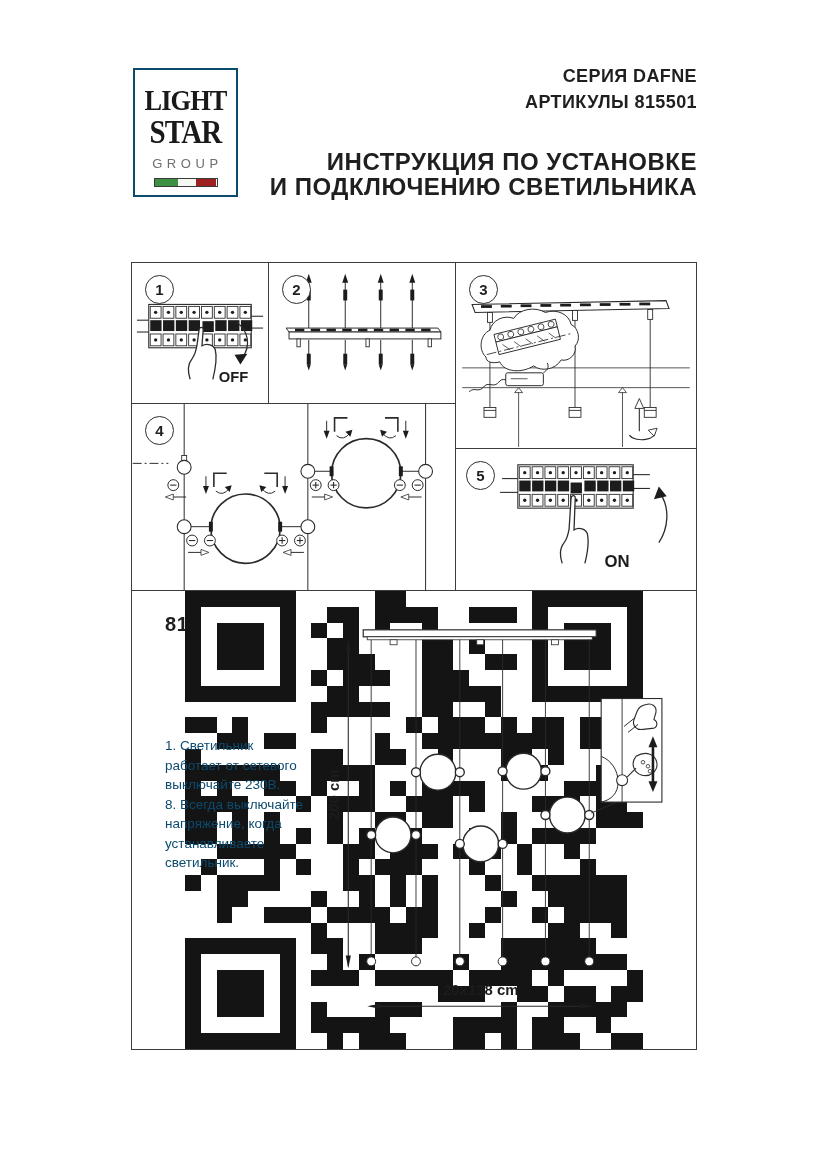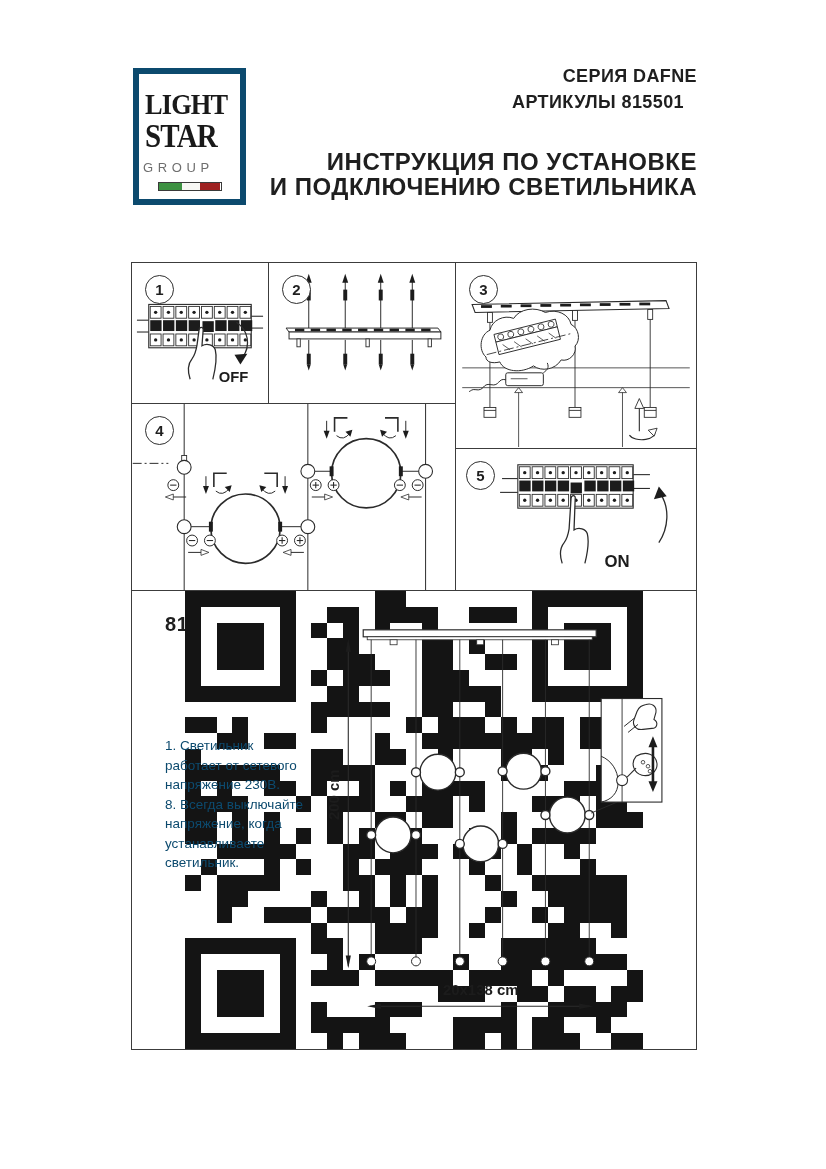--- a/index.html
+++ b/index.html
@@ -1,32 +1,32 @@
 <!DOCTYPE html>
 <html><head>
 <meta charset="utf-8">
 <style>
   html,body{margin:0;padding:0;background:#ffffff;}
   .page{position:relative;width:826px;height:1169px;background:#ffffff;overflow:hidden;
         font-family:"Liberation Sans",sans-serif;color:#1f1f1f;}
   
   .logo-box{position:absolute;left:133px;top:68px;width:101px;height:125px;
-            border:6px solid #0c4a6e;background:#fff;text-align:left;}
+            border:2px solid #0c4a6e;background:#fff;text-align:center;}
   .logo-light,.logo-star{font-family:"Liberation Serif",serif;font-weight:bold;color:#191919;
             transform:scaleX(.88);transform-origin:center;line-height:1;}
   .logo-light{font-size:30px;margin-top:15px;letter-spacing:-1px;}
   .logo-star{font-size:33px;margin-top:1px;letter-spacing:-1px;}
   .logo-group{font-size:13px;letter-spacing:4.6px;color:#6e6e6e;margin-top:7px;padding-left:4px;}
   .logo-flag{width:62px;height:7px;border:1px solid #3a3a3a;margin:7px auto 0;display:flex;}
   .logo-flag .g{width:38%;background:#3d9142;}
   .logo-flag .w{width:29%;background:#f7f7f4;}
   .logo-flag .r{width:33%;background:#9e2121;}
   .hdr-series{position:absolute;right:129px;top:66px;font-size:18px;font-weight:bold;
               letter-spacing:.4px;white-space:nowrap;}
-  .hdr-articles{position:absolute;right:142px;top:92px;font-size:18px;font-weight:bold;
+  .hdr-articles{position:absolute;right:129px;top:92px;font-size:18px;font-weight:bold;
               letter-spacing:.4px;white-space:nowrap;text-align:center;}
   .hdr-title{position:absolute;right:129px;top:149px;font-size:24px;font-weight:bold;
              letter-spacing:.5px;text-align:right;line-height:25px;white-space:nowrap;}
   
   .grid{position:absolute;left:131px;top:262px;width:566px;height:788px;}
   .panel{position:absolute;border:1px solid #3c3c3c;background:#fff;box-sizing:border-box;}
   .p1{left:0;top:0;width:138px;height:142px;}
   .p2{left:137px;top:0;width:188px;height:142px;}
   .p3{left:324px;top:0;width:242px;height:187px;}
   .p4{left:0;top:141px;width:325px;height:188px;}
@@ -731,21 +731,21 @@
           <rect x="22" y="0" width="7" height="7" fill="#141414"></rect>
           <rect x="23" y="1" width="5" height="5" fill="#ffffff"></rect>
           <rect x="24" y="2" width="3" height="3" fill="#141414"></rect>
           <rect x="0" y="22" width="7" height="7" fill="#141414"></rect>
           <rect x="1" y="23" width="5" height="5" fill="#ffffff"></rect>
           <rect x="2" y="24" width="3" height="3" fill="#141414"></rect>
         </svg>
       <div class="notes">
         <div>1. Светильник</div>
         <div>работает от сетевого</div>
-        <div>напряжение 230В.</div>
+        <div>выключайте 230В.</div>
         <div>8. Всегда выключайте</div>
         <div>напряжение, когда</div>
         <div>устанавливаете</div>
         <div>светильник.</div>
       </div>
       <svg viewBox="0 0 566 460">
 
         <g>
           <rect x="232" y="39" width="234" height="7" fill="#fff" stroke="#2b2b2b" stroke-width="1.2"></rect>
           <rect x="236" y="46" width="226" height="3" fill="#fff" stroke="#2b2b2b" stroke-width="0.8"></rect>

